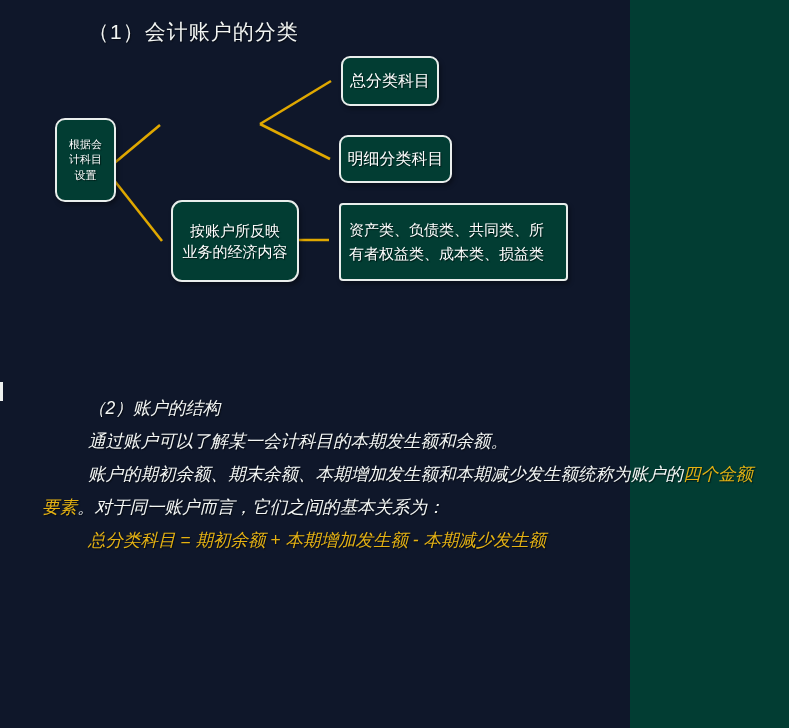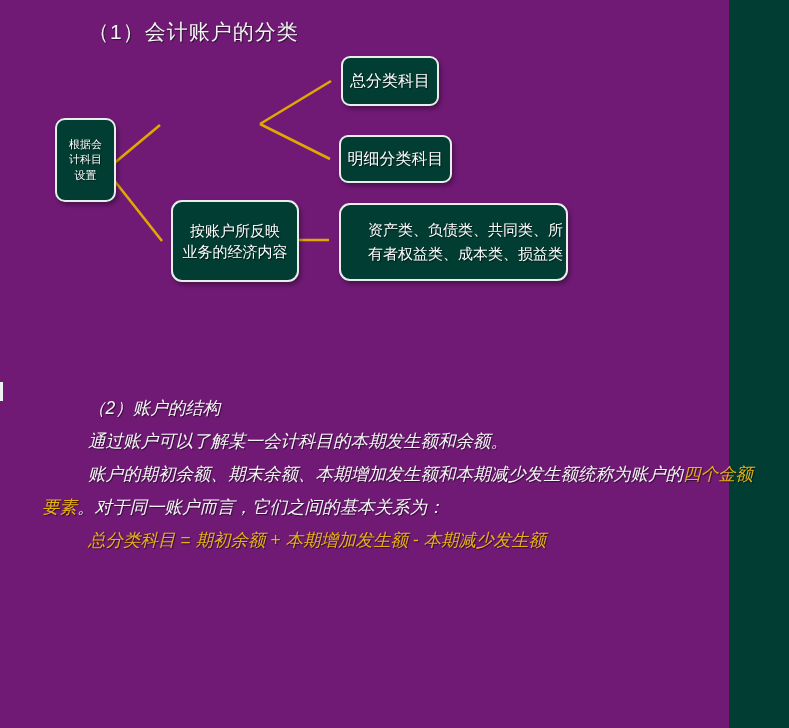--- a/index.html
+++ b/index.html
@@ -12,23 +12,23 @@
     height: 728px;
     overflow: hidden;
     font-family: "Liberation Sans", "DejaVu Sans", sans-serif;
     color: #ffffff;
     position: relative;
   }
 
   #slide {
     position: absolute;
     left: 0; top: 0;
-    width: 729px;
+    width: 630px;
     height: 728px;
-    background: #701a75;
+    background: #0f172a;
   }
 
   
   .edge-mark {
     position: absolute;
     left: 0px;
     top: 382px;
     width: 3px;
     height: 19px;
     background: #eef2f0;
@@ -82,21 +82,21 @@
     white-space: nowrap;
     line-height: 1.42;
   }
 
   
   #node-root      { left: 44px;  top: 118px; width: 61px;  height: 84px;  font-size: 11px; border-radius: 10px; }
   #node-detail    { left: 160px; top: 88px;  width: 100px; height: 72px;  font-size: 16px; }
   #node-general   { left: 330px; top: 56px;  width: 98px;  height: 50px;  font-size: 16px; }
   #node-subsid    { left: 328px; top: 135px; width: 113px; height: 48px;  font-size: 16px; }
   #node-content   { left: 160px; top: 200px; width: 128px; height: 82px;  font-size: 15px; border-radius: 11px; align-items: center; }
-  #node-classes   { left: 328px; top: 203px; width: 229px; height: 78px;  font-size: 15px; border-radius: 11px; align-items: center; padding-left: 24px; }
+  #node-classes   { left: 328px; top: 203px; width: 229px; height: 78px;  font-size: 15px; border-radius: 4px; align-items: flex-start; padding-left: 8px; }
   #node-classes .ln { line-height: 1.62; }
 
   
   .body-text {
     position: absolute;
     left: 42px;
     top: 392px;
     width: 720px;
     font-size: 17.5px;
     line-height: 33px;

